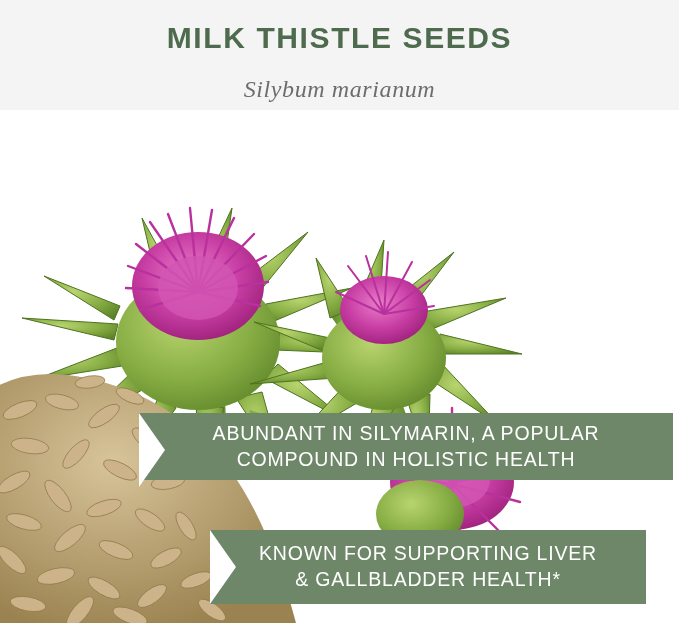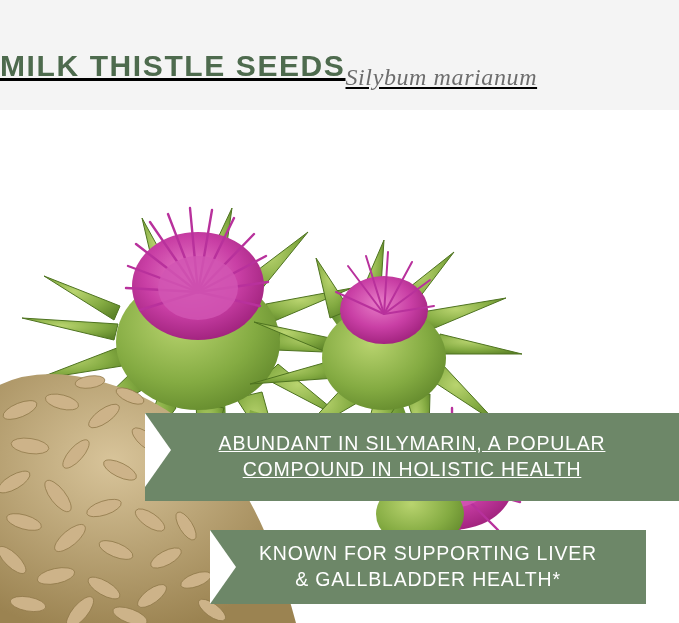--- a/index.html
+++ b/index.html
@@ -23,24 +23,24 @@
 
   
   .header {
     position: absolute;
     left: 0; top: 0;
     width: 679px;
     height: 110px;
     background: #f4f4f4;
     box-sizing: border-box;
     display: flex;
+    flex-direction: column;
     align-items: center;
     justify-content: flex-start;
     padding-top: 22px;
-    text-decoration: underline;
   }
   .title {
     font-size: 30px;
     font-weight: bold;
     letter-spacing: 1.6px;
     color: #4e6b4e;
     text-align: center;
     line-height: 1.05;
   }
   .subtitle {
@@ -92,25 +92,24 @@
   .ribbon-notch {
     position: absolute;
     top: 0;
     left: 0;
     width: 0; height: 0;
     border-style: solid;
     border-width: 37px 0 37px 26px;
     border-color: transparent transparent transparent #ffffff;
   }
   #ribbon-1 {
-    left: 145px;
+    left: 139px;
     top: 303px;
     width: 534px;
-    height: 88px;
-    text-decoration: underline;
+    height: 67px;
   }
   #ribbon-2 {
     left: 210px;
     top: 420px;
     width: 436px;
     height: 74px;
   }
   #ribbon-2 .ribbon-notch {
     border-width: 37px 0 37px 26px;
   }

